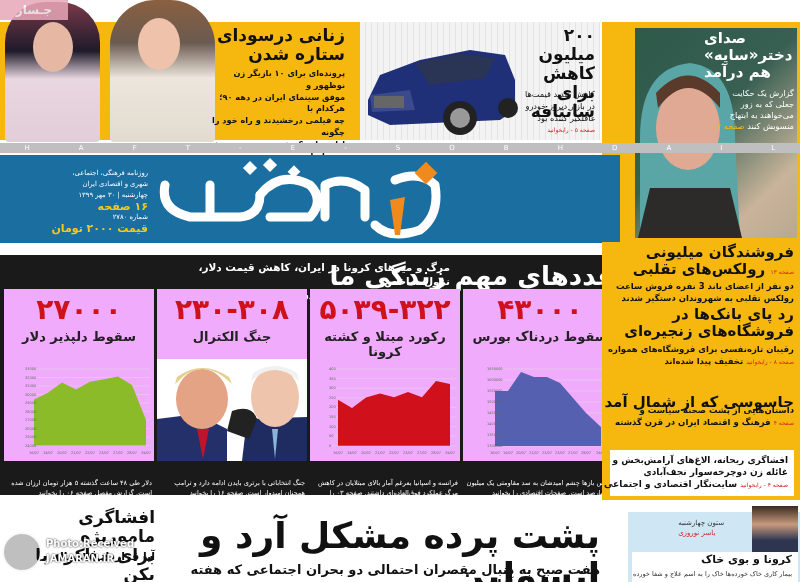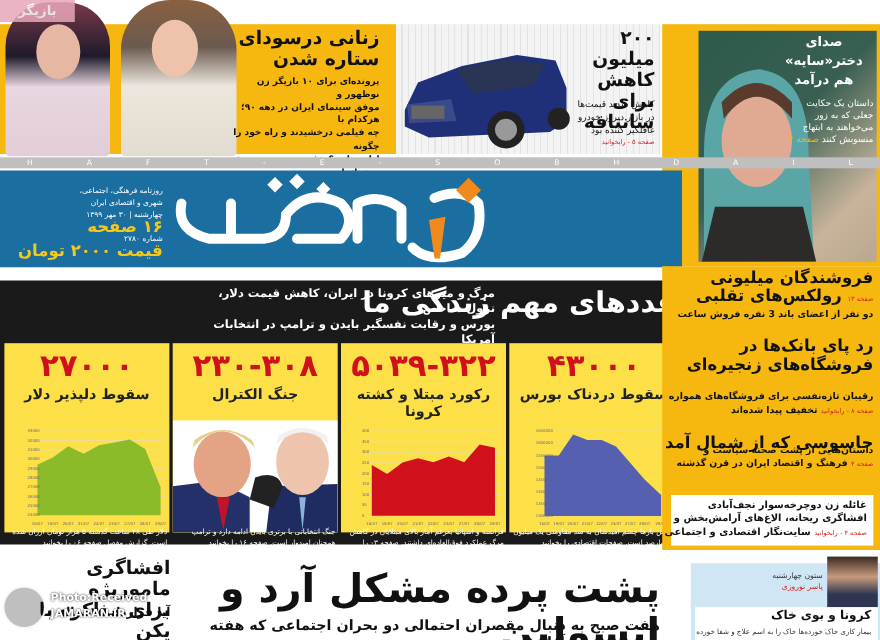--- a/index.html
+++ b/index.html
@@ -17,73 +17,73 @@
   .women-body{right:455px;top:68px;width:140px;text-align:right;font-size:8.2px;line-height:11.8px;color:#111;font-weight:bold}
   .women-body .pg{color:#d2231f}
   .car-box{left:360px;top:22px;width:240px;height:118px;background:repeating-linear-gradient(90deg,#f3f3f3 0 5px,#e4e4e4 5px 6px)}
   .car{left:360px;top:30px;width:160px;height:110px}
   .car-title{right:205px;top:26px;width:80px;text-align:right;font-weight:bold;font-size:17px;line-height:19px;color:#111}
   .car-body{right:205px;top:88px;width:90px;text-align:right;font-size:8.2px;line-height:12px;color:#111}
   .car-body .pg{color:#d2231f;font-size:6px}
   .shadow-frame{left:602px;top:22px;width:198px;height:220px;background:#f6b80f}
   .shadow-photo{left:635px;top:28px;width:162px;height:210px;background:linear-gradient(135deg,#2d5a4a 0%,#385f52 45%,#c9b49a 80%,#b8a890 100%)}
   .shadow-person{left:630px;top:48px;width:120px;height:190px}
-  .shadow-title{right:6px;top:30px;width:90px;text-align:center;color:#fff;font-weight:bold;font-size:12px;line-height:17px}
+  .shadow-title{right:6px;top:30px;width:90px;text-align:left;color:#fff;font-weight:bold;font-size:15px;line-height:17px}
   .shadow-body{right:6px;top:88px;width:85px;text-align:right;color:#fff;font-size:8.2px;line-height:11px}
   .shadow-body .pg{color:#f6b80f}
   
   .latin-bar{left:0;top:143px;width:800px;height:10px;background:#bfbfbf;color:#fff;font-size:7px;letter-spacing:0;direction:ltr;display:flex;justify-content:space-around;align-items:center;font-family:"DejaVu Sans",sans-serif}
   .masthead{left:0;top:155px;width:620px;height:88px;background:#1a6ea0}
   .mast-logo{left:150px;top:155px;width:330px;height:88px}
   .mast-info{left:8px;top:168px;width:140px;direction:rtl;text-align:right;color:#fff;font-size:6.8px;line-height:11px}
-  .mast-info .yellow{color:#f6c81a;font-weight:bold;font-size:15px}
+  .mast-info .yellow{color:#f6c81a;font-weight:bold;font-size:11px}
   
   .right-col{left:602px;top:242px;width:198px;height:258px;background:#f6b80f}
   .rc{right:6px;text-align:right;color:#111}
   .rc-h{font-weight:bold;font-size:15px;line-height:17px}
   .rc-s{font-size:8.5px;line-height:12px;font-weight:bold}
   .rc .pg{color:#d2231f;font-size:6px;font-weight:normal}
   .white-box{left:610px;top:450px;width:184px;height:46px;background:#fff}
   
   .feature{left:0;top:255px;width:620px;height:240px;background:#1a1a1a}
   .feat-title{right:185px;top:258px;color:#fff;font-weight:bold;font-size:26px;line-height:36px}
   .feat-sub{right:350px;top:260px;width:270px;color:#fff;font-size:10.5px;line-height:14px;font-weight:bold;text-align:right}
-  .panel{top:312px;height:172px;background:#fde047}
+  .panel{top:289px;height:172px;background:#f0abfc}
   .panel-num{position:absolute;left:0;right:0;top:4px;text-align:center;color:#d0111c;font-weight:bold;font-size:28px;line-height:34px;direction:ltr}
   .panel-cap{position:absolute;left:0;right:0;top:40px;text-align:center;color:#222;font-size:13px;font-weight:bold}
   .chart{position:absolute;left:4px;top:74px;width:146px;height:96px}
   .cap-row{color:#fff;font-size:6.6px;line-height:10px;top:478px;width:148px}
   
   .bottom-main{right:200px;top:516px;width:440px;text-align:right;color:#111;font-weight:bold;font-size:36px;line-height:40px}
   .bottom-sub{right:200px;top:562px;width:440px;text-align:right;color:#111;font-weight:bold;font-size:13px}
   .larijani{left:5px;top:508px;width:150px;text-align:right;color:#111;font-weight:bold;font-size:17px;line-height:19px}
   .larijani-sub{left:5px;top:550px;width:150px;text-align:right;color:#111;font-weight:bold;font-size:11px;line-height:13px}
   .watermark{left:0;top:530px;width:120px;height:52px;color:#fff;font-size:10px;direction:ltr;text-align:left}
   .wm-circle{position:absolute;left:2px;top:2px;width:40px;height:40px;border:2px solid rgba(255,255,255,.9);border-radius:50%;background:rgba(0,0,0,.25)}
   .wm-text{position:absolute;left:46px;top:6px;text-shadow:0 0 2px #000;line-height:15px;font-weight:bold}
   .col-box{left:628px;top:512px;width:172px;height:70px;background:#cfe7f5}
-  .col-header{right:52px;top:518px;text-align:right;font-size:7px;line-height:10px;color:#333}
+  .col-header{right:76px;top:518px;text-align:left;font-size:7px;line-height:10px;color:#333}
   .col-header .name{color:#d2231f}
   .col-avatar{left:752px;top:506px;width:46px;height:46px;background:linear-gradient(180deg,#3a2a20 0%,#c79a7e 40%,#2d3550 75%)}
   .col-title-box{left:632px;top:552px;width:166px;height:30px;background:#fff}
   .col-title{right:8px;top:553px;font-weight:bold;font-size:11px;color:#111}
   .col-text{right:8px;top:570px;font-size:6.5px;color:#333;width:160px;text-align:right}
 </style>
 </head>
 <body>
 
 <div class="abs top-yellow-1"></div>
 <div class="abs top-yellow-2"></div>
 <div class="abs photo-a">
     <div class="face"></div>
   </div>
 <div class="abs photo-b">
     <div class="face"></div>
   </div>
-<div class="abs logo-tag">بازیگر</div>
+<div class="abs logo-tag">جـسار</div>
 
 <div class="abs women-title">
   <div>زنانی درسودای</div>
   <div>ستاره شدن</div>
 </div>
 <div class="abs women-body">
   <div>پرونده‌ای برای ۱۰ بازیگر زن نوظهور و</div>
   <div>موفق سینمای ایران در دهه ۹۰؛ هرکدام با</div>
   <div>چه فیلمی درخشیدند و راه خود را چگونه</div>
   <div>ادامه دادند؟ هفت صبح مسیر پیش روی آنها</div>
@@ -120,21 +120,21 @@
   <ellipse cx="58" cy="80" rx="32" ry="42" fill="#e0a994"></ellipse>
   <path d="M28 60 Q58 20 90 60 L90 45 Q58 10 26 45 Z" fill="#5a3a2a"></path>
   <path d="M20 140 L100 140 L112 190 L8 190 Z" fill="#2d2a2a"></path>
 </svg>
 <div class="abs shadow-title">
   <div>صدای</div>
   <div>دختر«سایه»</div>
   <div>هم درآمد</div>
 </div>
 <div class="abs shadow-body">
-  <div>داستان یک حکایت</div>
+  <div>گزارش یک حکایت</div>
   <div>جعلی که به زور</div>
   <div>می‌خواهند به ابتهاج</div>
   <div><span>منسوبش کنند</span> <span class="pg">صفحه ۴</span></div>
 </div>
 
 <div class="abs latin-bar">
   <span>H</span>
     <span>A</span>
     <span>F</span>
     <span>T</span>
@@ -326,38 +326,39 @@
 <div class="abs cap-row" style="left:157px">جنگ انتخاباتی با برتری بایدن ادامه دارد و ترامپ همچنان امیدوار است. صفحه ۱۶ را بخوانید</div>
 <div class="abs cap-row" style="left:4px">دلار طی ۴۸ ساعت گذشته ۵ هزار تومان ارزان شده است. گزارش مفصل صفحه ۰۶ را بخوانید</div>
 
 <div class="abs right-col"></div>
 <div class="abs rc rc-h" style="top:244px">
   <div>فروشندگان میلیونی</div>
   <div><span class="pg">صفحه ۱۳</span> <span>رولکس‌های تقلبی</span></div>
 </div>
 <div class="abs rc rc-s" style="top:280px">
   <div>دو نفر از اعضای باند 3 نفره فروش ساعت</div>
+  <div>رولکس تقلبی به شهروندان دستگیر شدند</div>
 </div>
 <div class="abs rc rc-h" style="top:306px">
   <div>رد پای بانک‌ها در</div>
   <div>فروشگاه‌های زنجیره‌ای</div>
 </div>
-<div class="abs rc rc-s" style="top:355px">
+<div class="abs rc rc-s" style="top:343px">
   <div>رقیبان تازه‌نفسی برای فروشگاه‌های همواره</div>
   <div><span class="pg">صفحه ۸ - رابخوانید</span> <span>تخفیف پیدا شده‌اند</span></div>
 </div>
 <div class="abs rc rc-h" style="top:394px">جاسوسی که از شمال آمد</div>
 <div class="abs rc rc-s" style="top:404px">
   <div>داستان‌هایی از پشت صحنه سیاست و</div>
   <div><span class="pg">صفحه ۴</span> <span>فرهنگ و اقتصاد ایران در قرن گذشته</span></div>
 </div>
 <div class="abs white-box"></div>
 <div class="abs rc rc-s" style="top:454px;right:12px;font-size:9px">
+  <div>افشاگری ریحانه، الاغ‌های آرامش‌بخش و</div>
   <div>غائله زن دوچرخه‌سوار نجف‌آبادی</div>
-  <div>افشاگری ریحانه، الاغ‌های آرامش‌بخش و</div>
   <div><span class="pg">صفحه ۴ - رابخوانید</span> <span>سایت‌نگار اقتصادی و اجتماعی</span></div>
 </div>
 
 <div class="abs bottom-main">پشت پرده مشکل آرد و انسولین</div>
 <div class="abs bottom-sub">هفت صبح به دنبال مقصران احتمالی دو بحران اجتماعی که هفته پیش مردم را آزار داد</div>
 
 <div class="abs larijani">
   <div>افشاگری ماموریژه</div>
   <div>برای مذاکره با یکن</div>
 </div>

